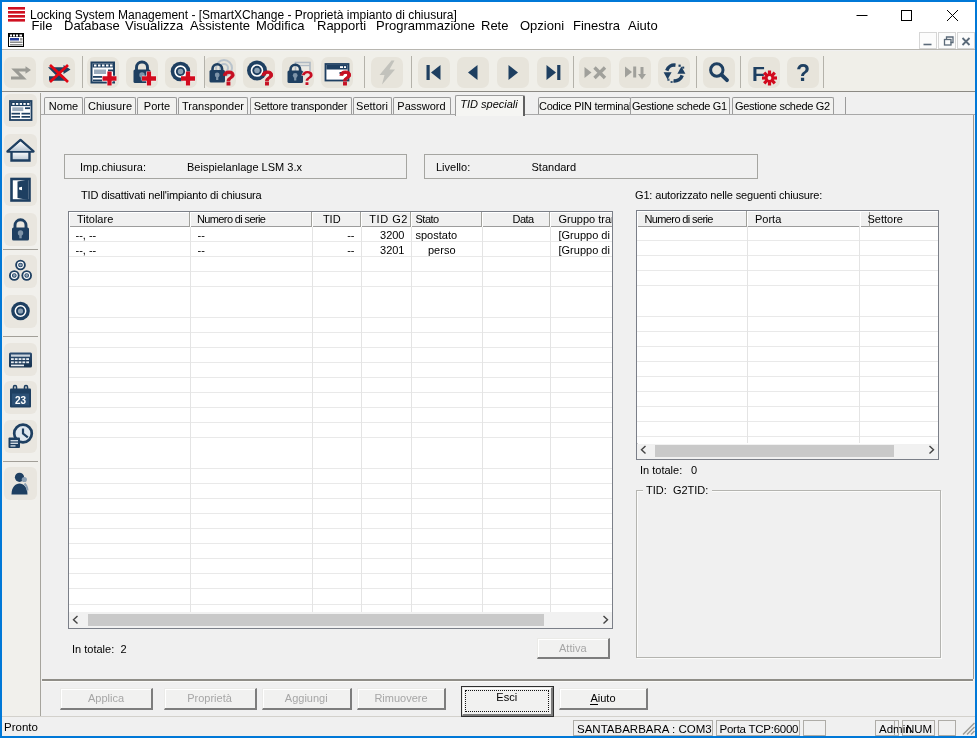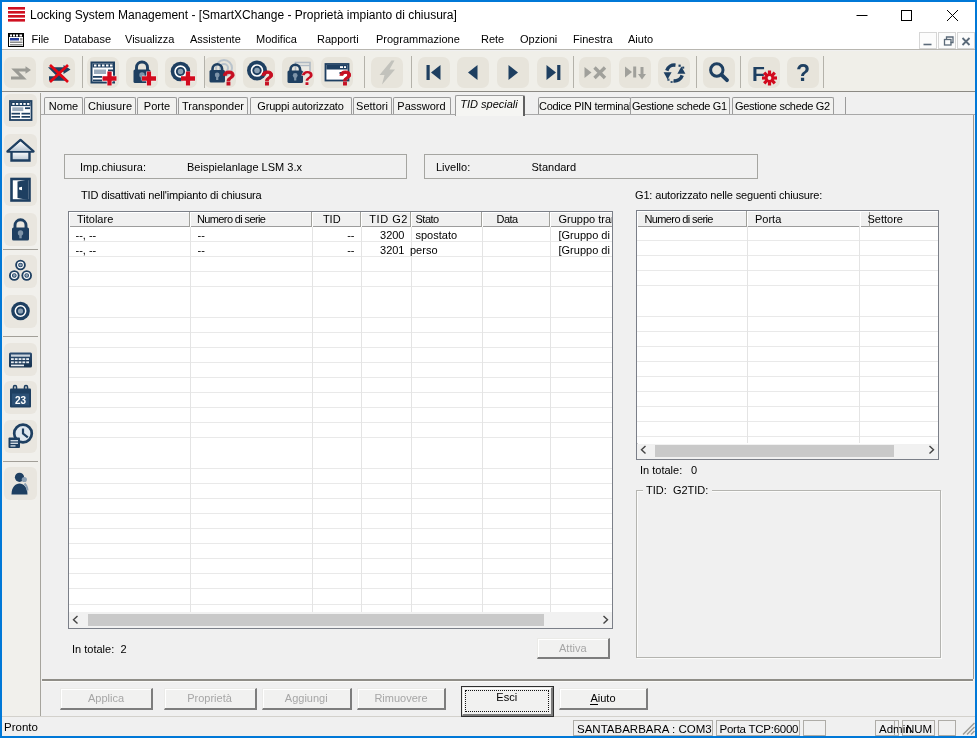--- a/index.html
+++ b/index.html
@@ -12,21 +12,21 @@
 #sidebar { left:2px; top:93px; width:39px; height:623px; background:#f1f0ec; border-right:1px solid #a6a49d; }
 #statusbar { left:2px; top:716px; width:973px; height:19.5px; background:#f0f0f0; border-top:1px solid #d3d1cc; }
 .bord { background:#0078d7; z-index:50; }
 
 .ttile { position:absolute; top:56.5px; width:32px; height:31px; border-radius:7px; background:#e7e4db; }
 .tsep { position:absolute; top:56px; width:1px; height:32px; background:#b4b2aa; }
 
 .stile { position:absolute; left:4px; width:33px; height:33px; border-radius:6px; background:#e9e6df; }
 .ssep { position:absolute; left:3px; width:35px; height:1px; background:#a29f98; }
 
-.mi { position:absolute; top:33px; font-size:11px; }
+.mi { position:absolute; top:18px; font-size:13px; }
 .mdibtn { position:absolute; top:32px; width:17.5px; height:17px; border:1px solid #d6d6d6; background:#fcfcfc; }
 
 .tab { position:absolute; top:96.5px; height:17.5px; white-space:nowrap; overflow:hidden; background:#f2f2f0; border:1px solid #9b9b9b; border-bottom:none; border-radius:2px 2px 0 0; text-align:center; line-height:17px; z-index:2; }
 #tabline { left:41px; top:113.5px; width:934px; height:1px; background:#a8a8a8; z-index:1; }
 .seltab { top:94.5px !important; height:21px !important; background:#f5f5f3 !important; z-index:3 !important; border-right:2px solid #606060 !important;font-style:italic; }
 
 .fbox { position:absolute; top:154px; height:24.5px; border:1px solid #a5a5a1; }
 
 .lv { position:absolute; background:#fff; border:1px solid #7b7f88; box-shadow:inset 1px 1px 0 #d0d0d3; }
 .lvh { position:absolute; left:0; top:0; height:15.5px; background:#f0f0f0; border-bottom:1px solid #9c9c9c; box-shadow:inset 0 1px 0 #fff; }
@@ -381,21 +381,21 @@
  <path d="M7.5,27.5 c0,-7.5 4,-11 8,-11 c4,0 8,3.5 8,11 z" fill="#1e3f61"></path>
  <circle cx="20.3" cy="12.5" r="2.6" fill="#8ba0b4"></circle>
  <path d="M20.5,16.5 c1.8,1.5 2.8,4 3,7" fill="none" stroke="#8ba0b4" stroke-width="2"></path>
 </svg>
 
 <div class="abs" id="tabline"></div>
 <div class="tab" style="left:44px;width:39px">Nome</div>
 <div class="tab" style="left:84px;width:52px">Chiusure</div>
 <div class="tab" style="left:137px;width:40px">Porte</div>
 <div class="tab" style="left:178px;width:70px">Transponder</div>
-<div class="tab" style="left:249.5px;width:102px;letter-spacing:-0.2px">Gruppi autorizzato</div>
+<div class="tab" style="left:249.5px;width:102px;letter-spacing:-0.2px">Settore transponder</div>
 <div class="tab" style="left:352.5px;width:39px">Settori</div>
 <div class="tab" style="left:392.5px;width:58px">Password</div>
 <div class="tab seltab" style="left:454.5px;width:70px">TID speciali</div>
 <div class="tab" style="left:538px;width:93px;letter-spacing:-0.3px">Codice PIN terminal</div>
 <div class="tab" style="left:629.5px;width:100px;letter-spacing:-0.3px">Gestione schede G1</div>
 <div class="tab" style="left:731.5px;width:102px;letter-spacing:-0.3px">Gestione schede G2</div>
 <div class="abs" style="left:845px;top:97px;width:1px;height:16.5px;background:#9b9b9b"></div>
 
 <div class="fbox" style="left:64px;width:342.5px"></div>
 <div class="lbl" style="left:80px;top:160.5px">Imp.chiusura:</div>
@@ -408,40 +408,40 @@
 <div class="lbl" style="left:635px;top:188.5px;letter-spacing:-0.15px">G1: autorizzato nelle seguenti chiusure:</div>
 
 <div class="lv" style="left:68px;top:210.5px;width:544.5px;height:418px"></div>
 <div class="abs" style="left:69px;top:226.5px;width:542.5px;height:386px;background:repeating-linear-gradient(to bottom,#fff 0 14.1px,#e9e9e9 14.1px 15.1px)"></div>
 <div class="lvh" style="left:69px;top:211.5px;width:542.5px">
   <div class="hcell" style="left:0;width:121px;padding-left:8px">Titolare</div>
   <div class="hcell" style="left:121px;width:121.5px;padding-left:7px;letter-spacing:-0.62px">Numero di serie</div>
   <div class="hcell" style="left:242.5px;width:49.5px;text-align:center;padding-right:8px">TID</div>
   <div class="hcell" style="left:292px;width:49.5px;text-align:right;padding-right:1.5px;letter-spacing:0.55px">TID G2</div>
   <div class="hcell" style="left:341.5px;width:71px;padding-left:5px;letter-spacing:-0.5px">Stato</div>
-  <div class="hcell" style="left:412.5px;width:68px;padding-left:15px;letter-spacing:-0.5px">Data</div>
+  <div class="hcell" style="left:412.5px;width:68px;padding-left:31px;letter-spacing:-0.5px">Data</div>
   <div class="hcell" style="left:480.5px;width:62px;padding-left:9px;border-right:none">Gruppo transponder</div>
 </div>
 <div class="gv" style="left:190px;top:227px;height:385.5px"></div>
 <div class="gv" style="left:311.5px;top:227px;height:385.5px"></div>
 <div class="gv" style="left:361px;top:227px;height:385.5px"></div>
 <div class="gv" style="left:410.5px;top:227px;height:385.5px"></div>
 <div class="gv" style="left:481.5px;top:227px;height:385.5px"></div>
 <div class="gv" style="left:549.5px;top:227px;height:385.5px"></div>
 <div class="rowtxt" style="left:75.5px;top:228.5px">--, --</div>
 <div class="rowtxt" style="left:197.5px;top:228.5px">--</div>
 <div class="rowtxt" style="left:311.5px;top:228.5px;width:43px;text-align:right">--</div>
 <div class="rowtxt" style="left:361px;top:228.5px;width:43.5px;text-align:right">3200</div>
 <div class="rowtxt" style="left:415.5px;top:228.5px">spostato</div>
 <div class="rowtxt" style="left:558.5px;top:228.5px;width:53px;overflow:hidden;white-space:nowrap">[Gruppo di sis</div>
 <div class="rowtxt" style="left:75.5px;top:243.5px">--, --</div>
 <div class="rowtxt" style="left:197.5px;top:243.5px">--</div>
 <div class="rowtxt" style="left:311.5px;top:243.5px;width:43px;text-align:right">--</div>
 <div class="rowtxt" style="left:361px;top:243.5px;width:43.5px;text-align:right">3201</div>
-<div class="rowtxt" style="left:410px;top:243.5px">perso</div>
+<div class="rowtxt" style="left:428px;top:243.5px">perso</div>
 <div class="rowtxt" style="left:558.5px;top:243.5px;width:53px;overflow:hidden;white-space:nowrap">[Gruppo di sis</div>
 <div class="sbar" style="left:69px;top:612px;width:542.5px;height:15.5px"></div>
 <div class="sthumb" style="left:88px;top:613.5px;width:456px;height:12.5px"></div>
 <svg class="abs" style="left:72px;top:615px" width="8" height="10">
     <path d="M5.5,1 L1.5,4.75 L5.5,8.5" fill="none" stroke="#444" stroke-width="1.4"></path>
   </svg>
 <svg class="abs" style="left:601px;top:615px" width="8" height="10">
     <path d="M2.5,1 L6.5,4.75 L2.5,8.5" fill="none" stroke="#444" stroke-width="1.4"></path>
   </svg>
 

